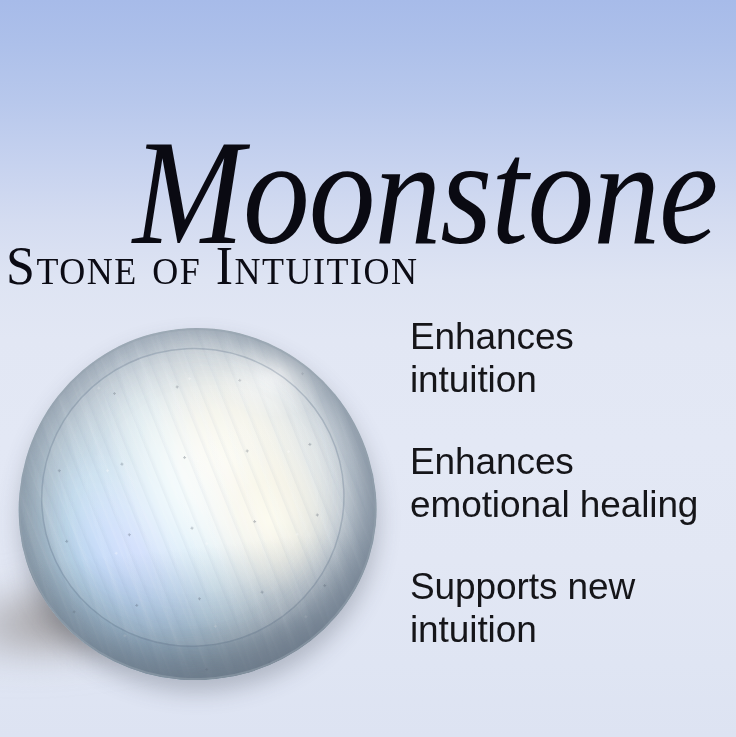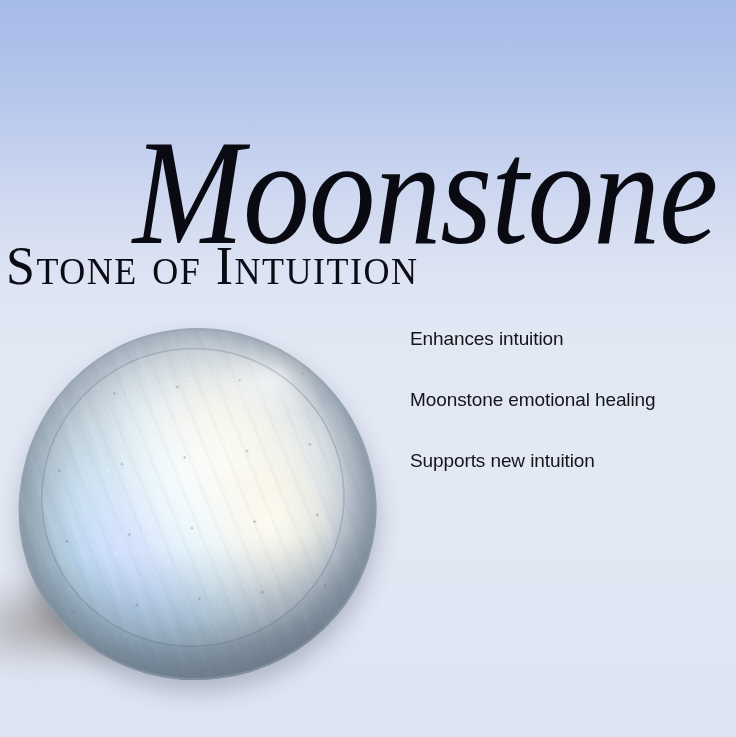--- a/index.html
+++ b/index.html
@@ -75,24 +75,24 @@
 
   
   .benefits {
     position: absolute;
     left: 410px;
     top: 312px;
     width: 300px;
   }
   .benefit {
     font-family: "Liberation Sans", sans-serif;
-    font-size: 19px;
+    font-size: 37px;
     line-height: 1.16;
     color: #151519;
-    margin: 16px 0 39px 0;
+    margin: 4px 0 39px 0;
     letter-spacing: -0.1px;
   }
   .benefit:last-child { margin-bottom: 0; }
 
   
   .stone-area {
     position: absolute;
     left: -30px;
     top: 300px;
     width: 440px;
@@ -296,17 +296,17 @@
       <div class="layer l-lowshade"></div>
       <div class="layer l-topsheen"></div>
       <div class="layer l-spec"></div>
       <div class="layer l-contour"></div>
       <div class="layer l-rim"></div>
     </div>
   </div>
 
   <div class="benefits">
     <p class="benefit">Enhances intuition</p>
-    <p class="benefit">Moonstone emotional healing</p>
+    <p class="benefit">Enhances emotional healing</p>
     <p class="benefit">Supports new intuition</p>
   </div>
 
 </div>
 
 </body></html>

